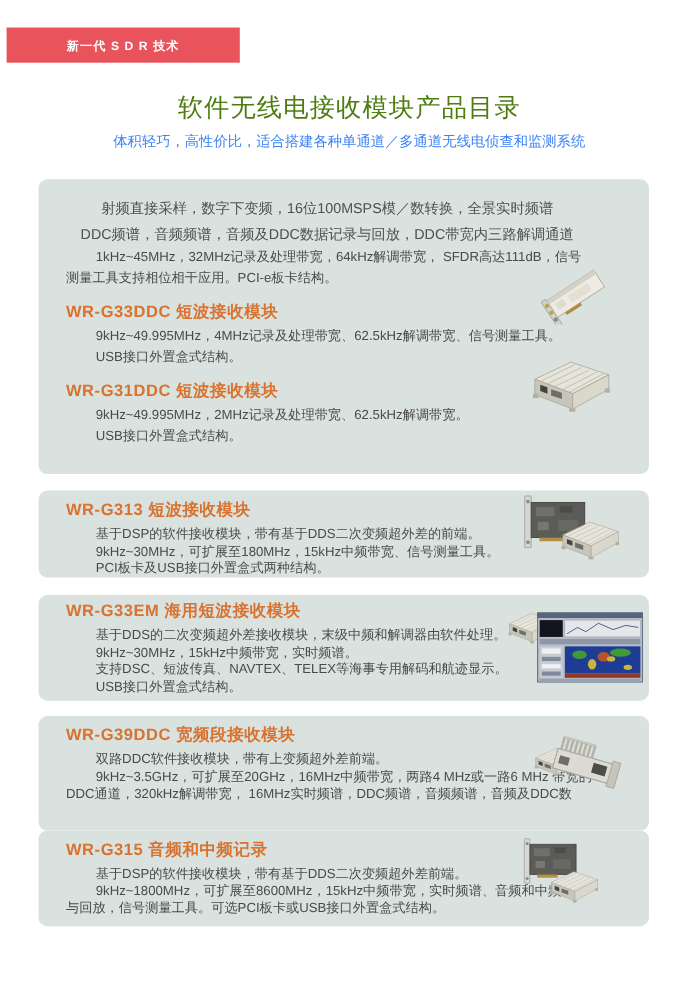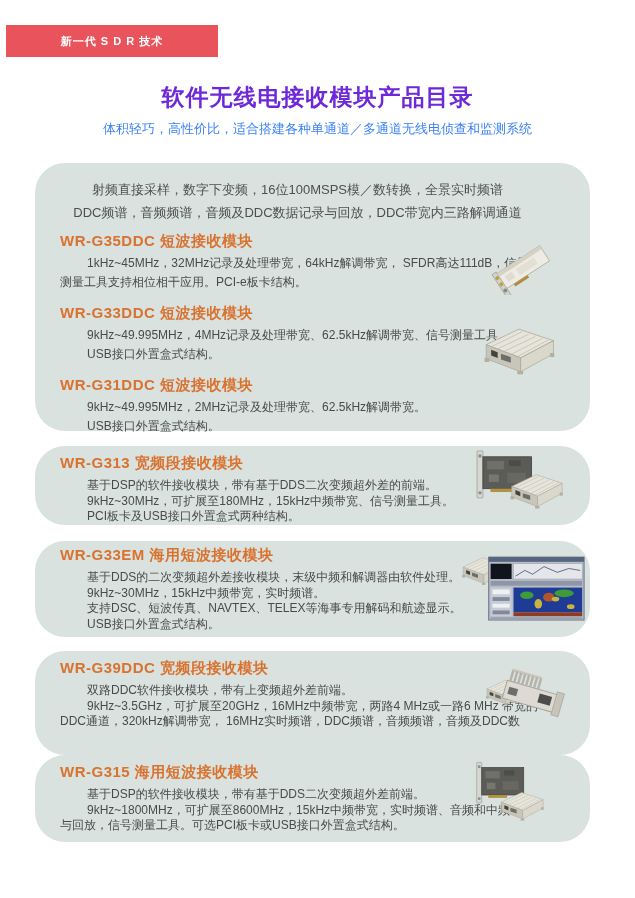--- a/index.html
+++ b/index.html
@@ -3,25 +3,25 @@
 <meta charset="utf-8">
 <style>
   html,body{margin:0;padding:0;background:#ffffff;}
   body{width:635px;height:898px;font-family:"Liberation Sans","DejaVu Sans",sans-serif;}
   .page{position:relative;width:635px;height:898px;background:#fff;overflow:hidden;}
 
   .badge{position:absolute;left:6px;top:25px;width:212px;height:32px;background:#e9545c;
          color:#ffffff;font-size:11px;font-weight:bold;letter-spacing:1px;
          display:flex;align-items:center;justify-content:center;}
   .title{position:absolute;top:82px;left:0;width:100%;text-align:center;
-         font-size:23px;font-weight:bold;color:#6d28d9;letter-spacing:1px;}
+         font-size:23px;font-weight:normal;color:#4d7c0f;letter-spacing:1px;}
   .subtitle{position:absolute;top:120px;left:0;width:100%;text-align:center;
          font-size:13px;color:#3b82f6;}
 
-  .card{position:absolute;left:35px;width:555px;background:#d9e2de;border-radius:30px;
+  .card{position:absolute;left:35px;width:555px;background:#d9e2de;border-radius:8px;
         box-sizing:border-box;}
   .card1{top:163px;height:268px;padding-top:15px;}
   .card2{top:446px;height:79px;padding-top:8px;}
   .card3{top:541px;height:96px;padding-top:5px;}
   .card4{top:651px;height:104px;padding-top:8px;}
   .card5{top:755px;height:87px;padding-top:8px;}
 
   .intro-line{text-align:center;font-size:13px;color:#4f4f4f;line-height:23px;
         padding-right:30px;}
   .ptitle{margin:12px 0 3px 25px;font-size:15px;font-weight:bold;color:#d9722f;
@@ -76,21 +76,20 @@
     <span>新一代 S D R 技术</span>
   </div>
 
   <div class="title">软件无线电接收模块产品目录</div>
   <div class="subtitle">体积轻巧，高性价比，适合搭建各种单通道／多通道无线电侦查和监测系统</div>
 
   <section class="card card1">
     <div class="intro-line">射频直接采样，数字下变频，16位100MSPS模／数转换，全景实时频谱</div>
     <div class="intro-line">DDC频谱，音频频谱，音频及DDC数据记录与回放，DDC带宽内三路解调通道</div>
 
-    <h3 class="ptitle first">WR-G35DDC 短波接收模块</h3>
     <div class="dline ind">1kHz~45MHz，32MHz记录及处理带宽，64kHz解调带宽， SFDR高达111dB，信号</div>
     <div class="dline">测量工具支持相位相干应用。PCI-e板卡结构。</div>
 
     <h3 class="ptitle">WR-G33DDC 短波接收模块</h3>
     <div class="dline ind">9kHz~49.995MHz，4MHz记录及处理带宽、62.5kHz解调带宽、信号测量工具。</div>
     <div class="dline ind">USB接口外置盒式结构。</div>
 
     <h3 class="ptitle">WR-G31DDC 短波接收模块</h3>
     <div class="dline ind">9kHz~49.995MHz，2MHz记录及处理带宽、62.5kHz解调带宽。</div>
     <div class="dline ind">USB接口外置盒式结构。</div>
@@ -107,21 +106,21 @@
         <circle cx="5" cy="51" r="2.4" fill="#8a8a84"></circle>
         <rect x="18" y="50" width="20" height="3.5" fill="#b08d3f"></rect>
       </g>
     </svg>
     <svg class="photo ph-box1" viewBox="0 0 100 62" width="82" height="51">
       <use href="#boxmod"></use>
     </svg>
   </section>
 
   <section class="card card2 tight">
-    <h3 class="ptitle">WR-G313 宽频段接收模块</h3>
+    <h3 class="ptitle">WR-G313 短波接收模块</h3>
     <div class="dline ind">基于DSP的软件接收模块，带有基于DDS二次变频超外差的前端。</div>
     <div class="dline ind">9kHz~30MHz，可扩展至180MHz，15kHz中频带宽、信号测量工具。</div>
     <div class="dline ind">PCI板卡及USB接口外置盒式两种结构。</div>
     <svg class="photo ph-g313" viewBox="0 0 118 66" width="110" height="62">
       <use href="#darkcard" transform="scale(0.9)"></use>
       <use href="#boxmod" transform="translate(36,24) scale(0.66)"></use>
     </svg>
   </section>
 
   <section class="card card3 tight">
@@ -178,21 +177,21 @@
           <rect x="49" y="10" width="2.6" height="12"></rect>
             <rect x="53.5" y="10" width="2.6" height="12"></rect>
         </g>
         <rect x="58" y="26" width="14" height="10" fill="#4c4c49"></rect>
         <rect x="24" y="28" width="10" height="8" fill="#6e6e68"></rect>
       </g>
     </svg>
   </section>
 
   <section class="card card5 tight">
-    <h3 class="ptitle">WR-G315 海用短波接收模块</h3>
+    <h3 class="ptitle">WR-G315 音频和中频记录</h3>
     <div class="dline ind">基于DSP的软件接收模块，带有基于DDS二次变频超外差前端。</div>
     <div class="dline ind">9kHz~1800MHz，可扩展至8600MHz，15kHz中频带宽，实时频谱、音频和中频记录</div>
     <div class="dline">与回放，信号测量工具。可选PCI板卡或USB接口外置盒式结构。</div>
     <svg class="photo ph-g315" viewBox="0 0 112 74" width="96" height="63">
       <use href="#darkcard" transform="scale(0.85)"></use>
       <use href="#boxmod" transform="translate(28,34) scale(0.6)"></use>
     </svg>
   </section>
 
 </div>

